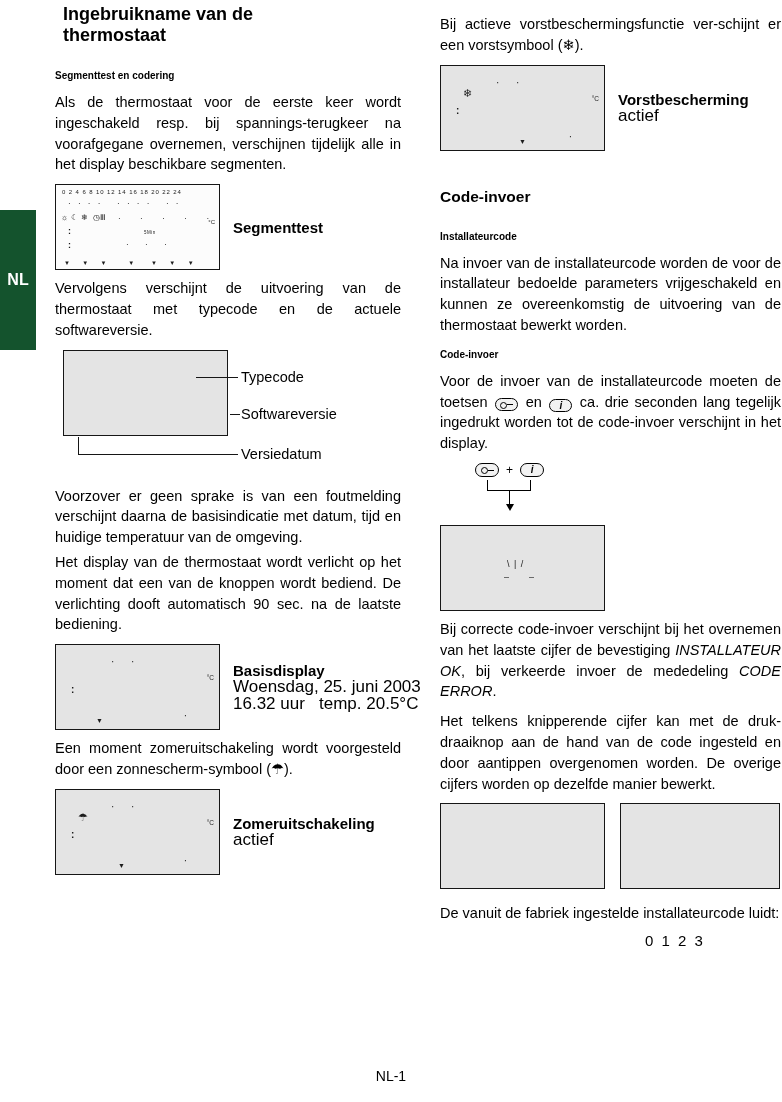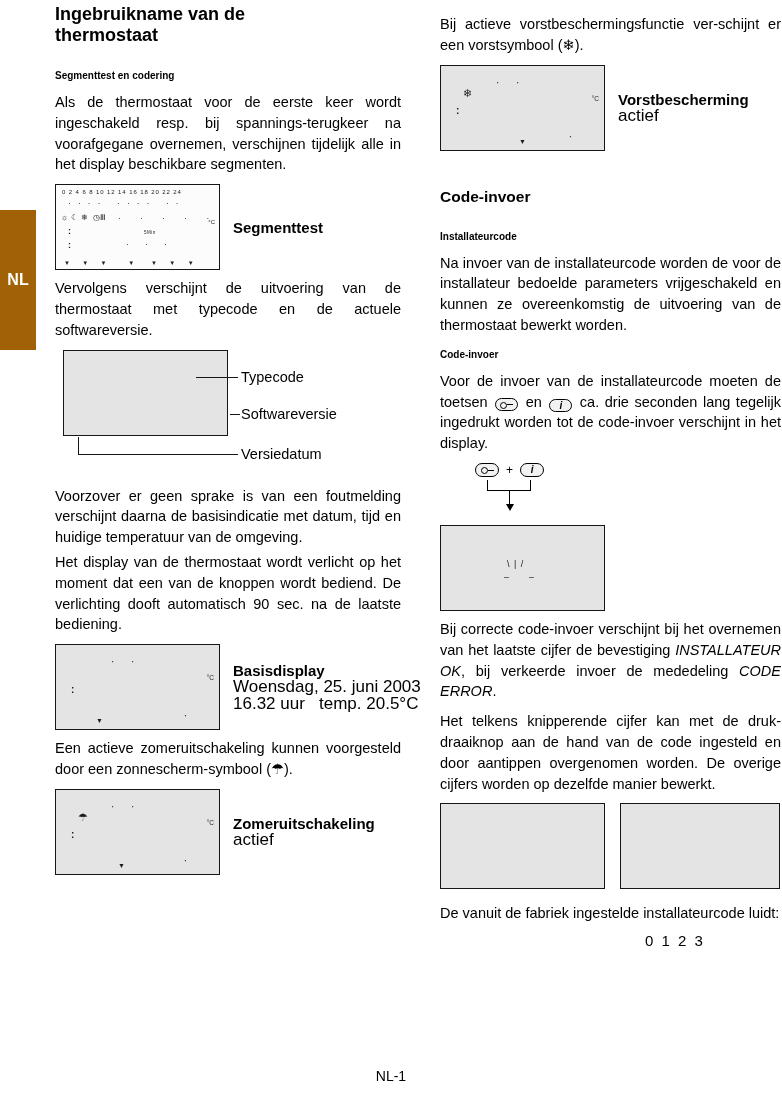--- a/index.html
+++ b/index.html
@@ -1,23 +1,23 @@
 <!DOCTYPE html>
 <html><head>
 <meta charset="utf-8">
 <style>
   *{box-sizing:border-box;margin:0;padding:0}
   body{width:782px;height:1102px;background:#fff;font-family:"Liberation Sans",sans-serif;color:#000}
   .page{position:relative;width:782px;height:1102px;overflow:hidden;background:#fff}
-  .nl-tab{position:absolute;left:0;top:210px;width:36px;height:140px;background:#a16207;color:#fff;
+  .nl-tab{position:absolute;left:0;top:210px;width:36px;height:140px;background:#14532d;color:#fff;
           font-size:16px;font-weight:bold;display:flex;align-items:center;justify-content:center}
   .col{position:absolute;top:4px;display:flex;flex-direction:column}
   .col-left{left:55px;width:346px}
   .col-right{left:440px;width:341px}
-  h1.title{font-size:18px;line-height:21px;font-weight:bold;width:250px;margin:0 0 20px}
+  h1.title{font-size:18px;line-height:21px;font-weight:bold;width:250px;margin:0 8px 20px}
   h2.main{font-size:15.5px;line-height:20px;font-weight:bold;margin:28px 0 20px}
   h3.sub{font-size:10px;line-height:20px;font-weight:bold;margin:0 0 6px}
   p.body{font-size:14.5px;line-height:20.8px;text-align:justify;margin:0 0 9px}
   p.tight{margin-bottom:4px}
   .mt10{margin-top:10px}.mb12{margin-bottom:12px}.mb10{margin-bottom:10px}.mb8{margin-bottom:8px}.mb2{margin-bottom:2px}
   i.em{font-style:italic}
   .figure{display:flex;align-items:center;margin:0 0 8px}
   .lcd{position:relative;flex:none;width:165px;height:86px;background:#e4e4e4;border:1.5px solid #161616}
   .lcd-white{background:#fcfcfc}
   .lcd-wide{width:160px}
@@ -130,21 +130,21 @@
         <span class="g b-tri" style="left:40px">▼</span>
         <span class="g b-dot">·</span>
       </div>
       <div class="fig-label">
         <div class="fig-title">Basisdisplay</div>
         <div class="fig-sub">Woensdag, 25. juni 2003</div>
         <div class="fig-sub">16.32 uur   temp. 20.5°C</div>
       </div>
     </div>
 
-    <p class="body mb8">Een actieve zomeruitschakeling kunnen voorgesteld door een zonnescherm-symbool (☂).</p>
+    <p class="body mb8">Een moment zomeruitschakeling wordt voorgesteld door een zonnescherm-symbool (☂).</p>
 
     <div class="figure">
       <div class="lcd">
         <span class="g b-symbol">☂</span>
         <span class="g b-dots">·      ·</span>
         <span class="g b-unit">°C</span>
         <span class="g b-colon">:</span>
         <span class="g b-tri" style="left:62px">▼</span>
         <span class="g b-dot">·</span>
       </div>

